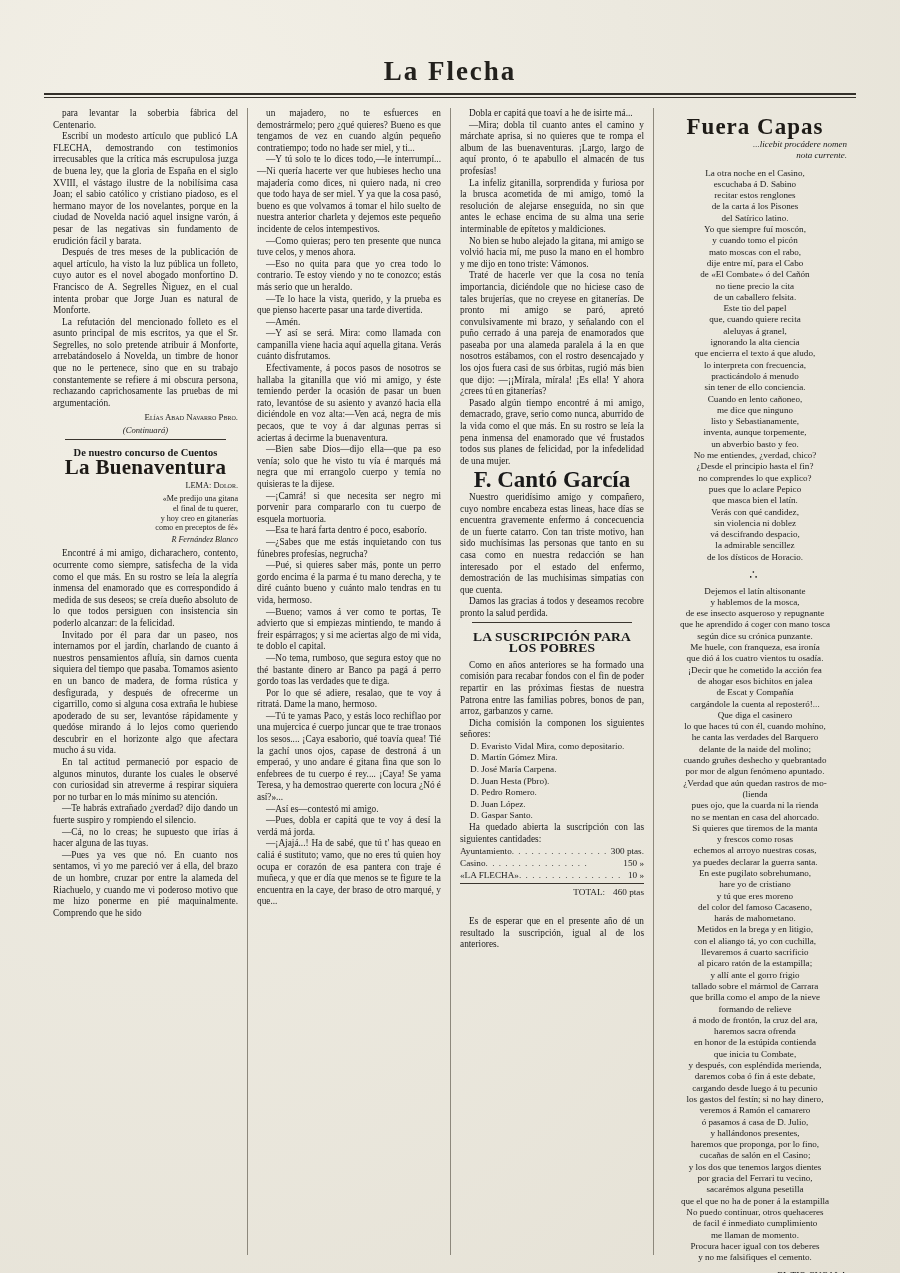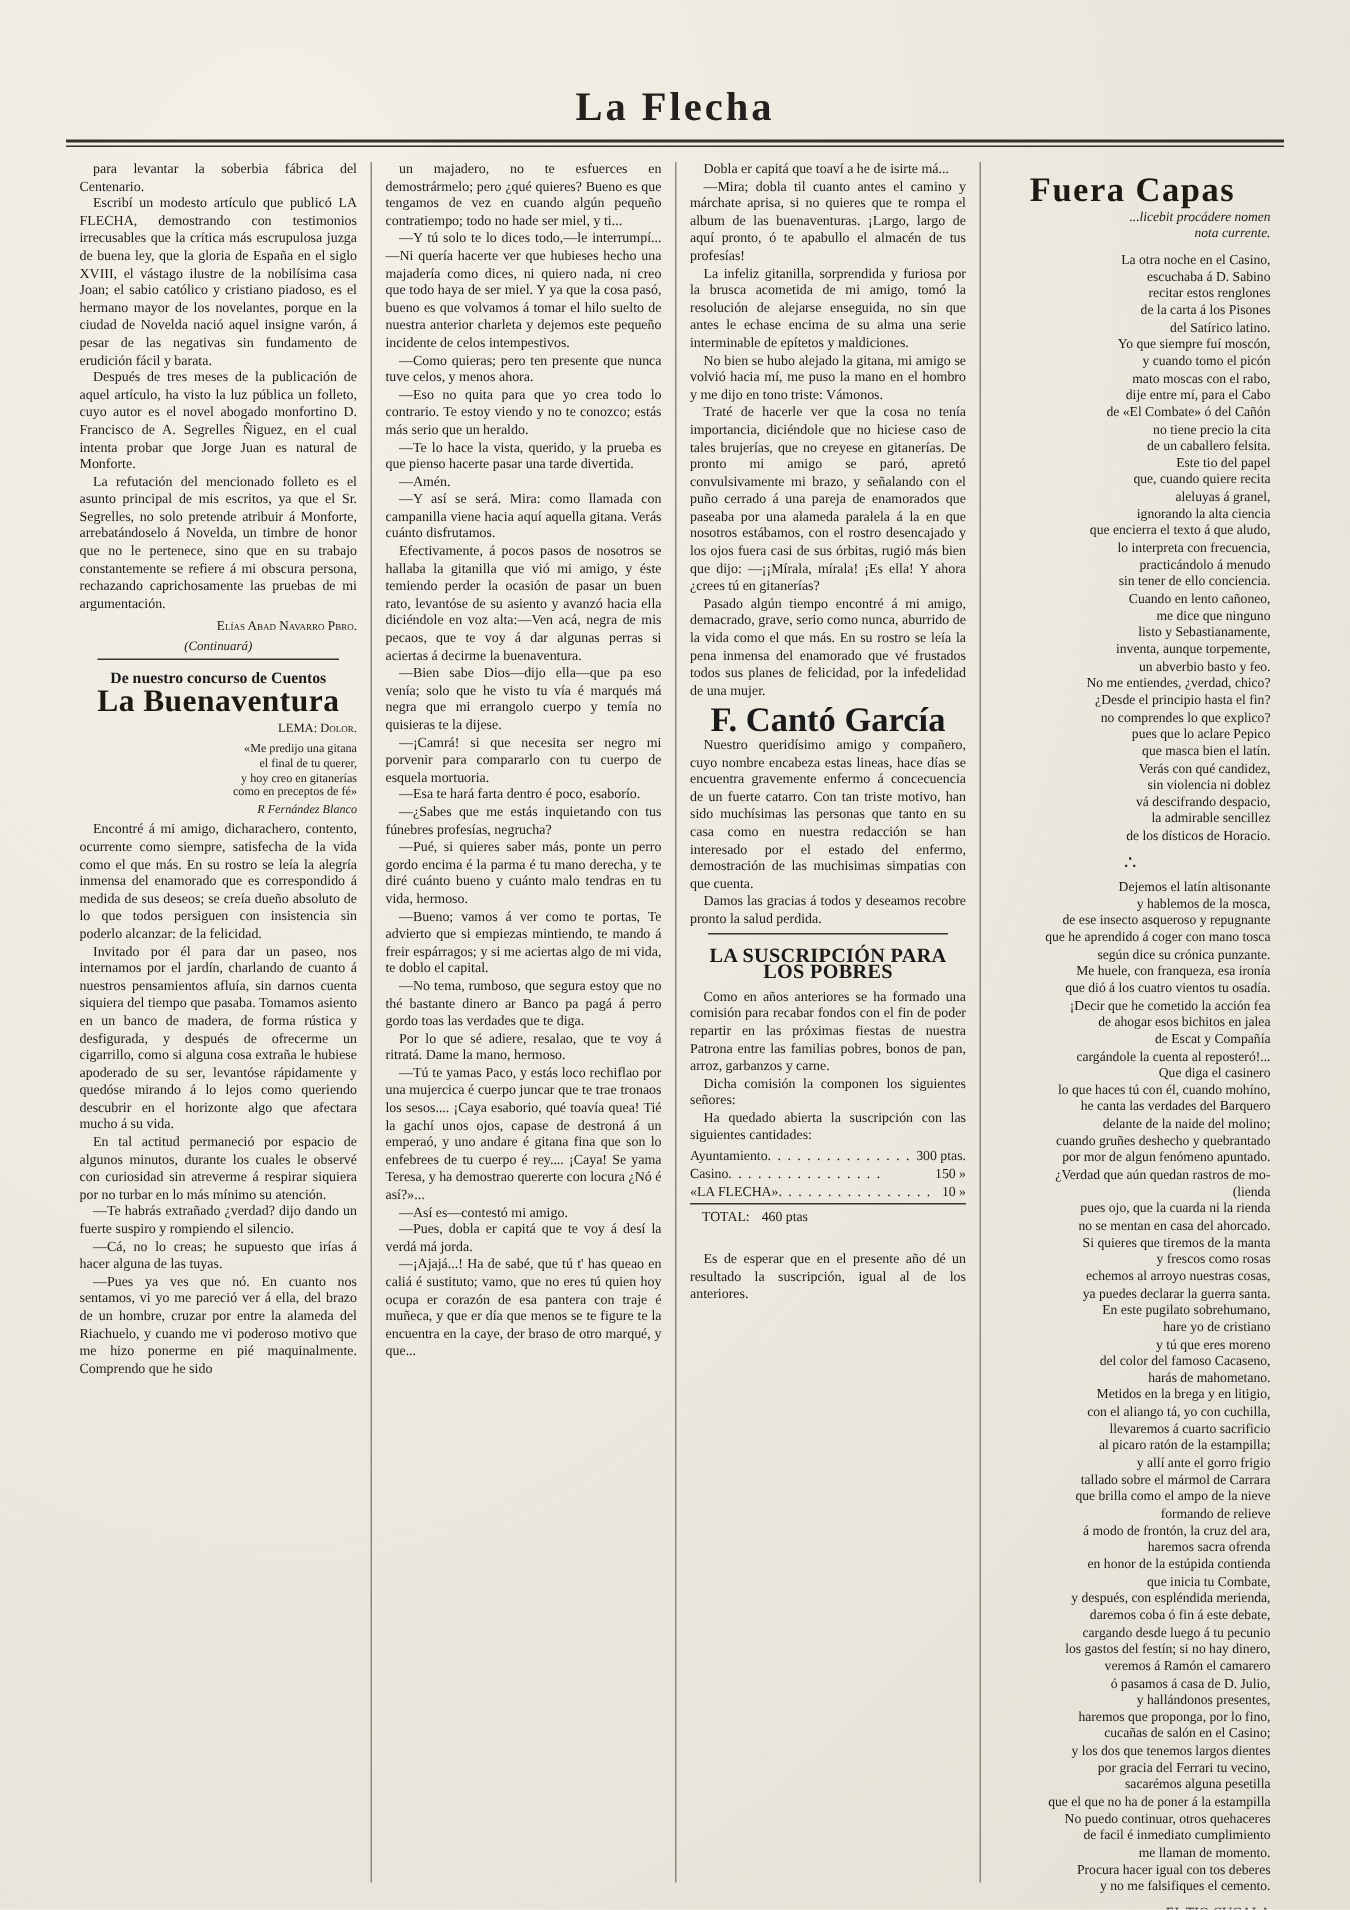--- a/index.html
+++ b/index.html
@@ -111,21 +111,21 @@
     text-align:right;text-indent:0;
     font-style:italic;
     font-size:9px;
     line-height:11px;
     margin-bottom:7px;
   }
   .verse{
     text-indent:0;
     font-size:9.1px;
     line-height:11.3px;
-    text-align:right;
+    text-align:center;
   }
   .verse .v{display:block;}
   .dots{
     text-align:center;text-indent:0;
     font-size:13px;
     letter-spacing:3px;
     margin:6px 0 5px 0;
   }
   .headline{
     text-align:center;text-indent:0;
@@ -152,21 +152,21 @@
   .amounts{
     text-indent:0;
     font-size:9.2px;
     line-height:12px;
   }
   .amt-row{display:flex;}
   .amt-label{white-space:nowrap;}
   .amt-lead{flex:1;overflow:hidden;white-space:nowrap;letter-spacing:1px;}
   .amt-val{white-space:nowrap;}
   .total-row{
-    display:flex;
+    display:flex;justify-content:flex-end;
     border-top:1px solid #3a352e;
     margin-top:2px;padding-top:2px;
     font-size:9.2px;
   }
   .total-row span{margin-left:8px;}
   .endsig{
     text-align:right;text-indent:0;
     font-variant:small-caps;
     font-size:9.4px;
     margin-top:8px;
@@ -241,20 +241,29 @@
       <p>No bien se hubo alejado la gitana, mi amigo se volvió hacia mí, me puso la mano en el hombro y me dijo en tono triste: Vámonos.</p>
       <p>Traté de hacerle ver que la cosa no tenía importancia, diciéndole que no hiciese caso de tales brujerías, que no creyese en gitanerías. De pronto mi amigo se paró, apretó convulsivamente mi brazo, y señalando con el puño cerrado á una pareja de enamorados que paseaba por una alameda paralela á la en que nosotros estábamos, con el rostro desencajado y los ojos fuera casi de sus órbitas, rugió más bien que dijo: —¡¡Mírala, mírala! ¡Es ella! Y ahora ¿crees tú en gitanerías?</p>
       <p>Pasado algún tiempo encontré á mi amigo, demacrado, grave, serio como nunca, aburrido de la vida como el que más. En su rostro se leía la pena inmensa del enamorado que vé frustados todos sus planes de felicidad, por la infedelidad de una mujer.</p>
       <p class="byline-big">F. Cantó García</p>
       <p>Nuestro queridísimo amigo y compañero, cuyo nombre encabeza estas lineas, hace días se encuentra gravemente enfermo á concecuencia de un fuerte catarro. Con tan triste motivo, han sido muchísimas las personas que tanto en su casa como en nuestra redacción se han interesado por el estado del enfermo, demostración de las muchisimas simpatias con que cuenta.</p>
       <p>Damos las gracias á todos y deseamos recobre pronto la salud perdida.</p>
       <div class="dept-rule"></div>
       <p class="headline">LA SUSCRIPCIÓN PARA LOS POBRES</p>
       <p>Como en años anteriores se ha formado una comisión para recabar fondos con el fin de poder repartir en las próximas fiestas de nuestra Patrona entre las familias pobres, bonos de pan, arroz, garbanzos y carne.</p>
       <p>Dicha comisión la componen los siguientes señores:</p>
+      <ul class="list">
+        <li>D. Evaristo Vidal Mira, como depositario.</li>
+        <li>D. Martín Gómez Mira.</li>
+        <li>D. José María Carpena.</li>
+        <li>D. Juan Hesta (Pbro).</li>
+        <li>D. Pedro Romero.</li>
+        <li>D. Juan López.</li>
+        <li>D. Gaspar Santo.</li>
+      </ul>
       <p>Ha quedado abierta la suscripción con las siguientes cantidades:</p>
       <div class="amounts">
         <div class="amt-row">
           <span class="amt-label">Ayuntamiento</span>
           <span class="amt-lead"> . . . . . . . . . . . . . . . . </span>
           <span class="amt-val">300 ptas.</span>
         </div>
         <div class="amt-row">
           <span class="amt-label">Casino</span>
           <span class="amt-lead"> . . . . . . . . . . . . . . . . </span>

